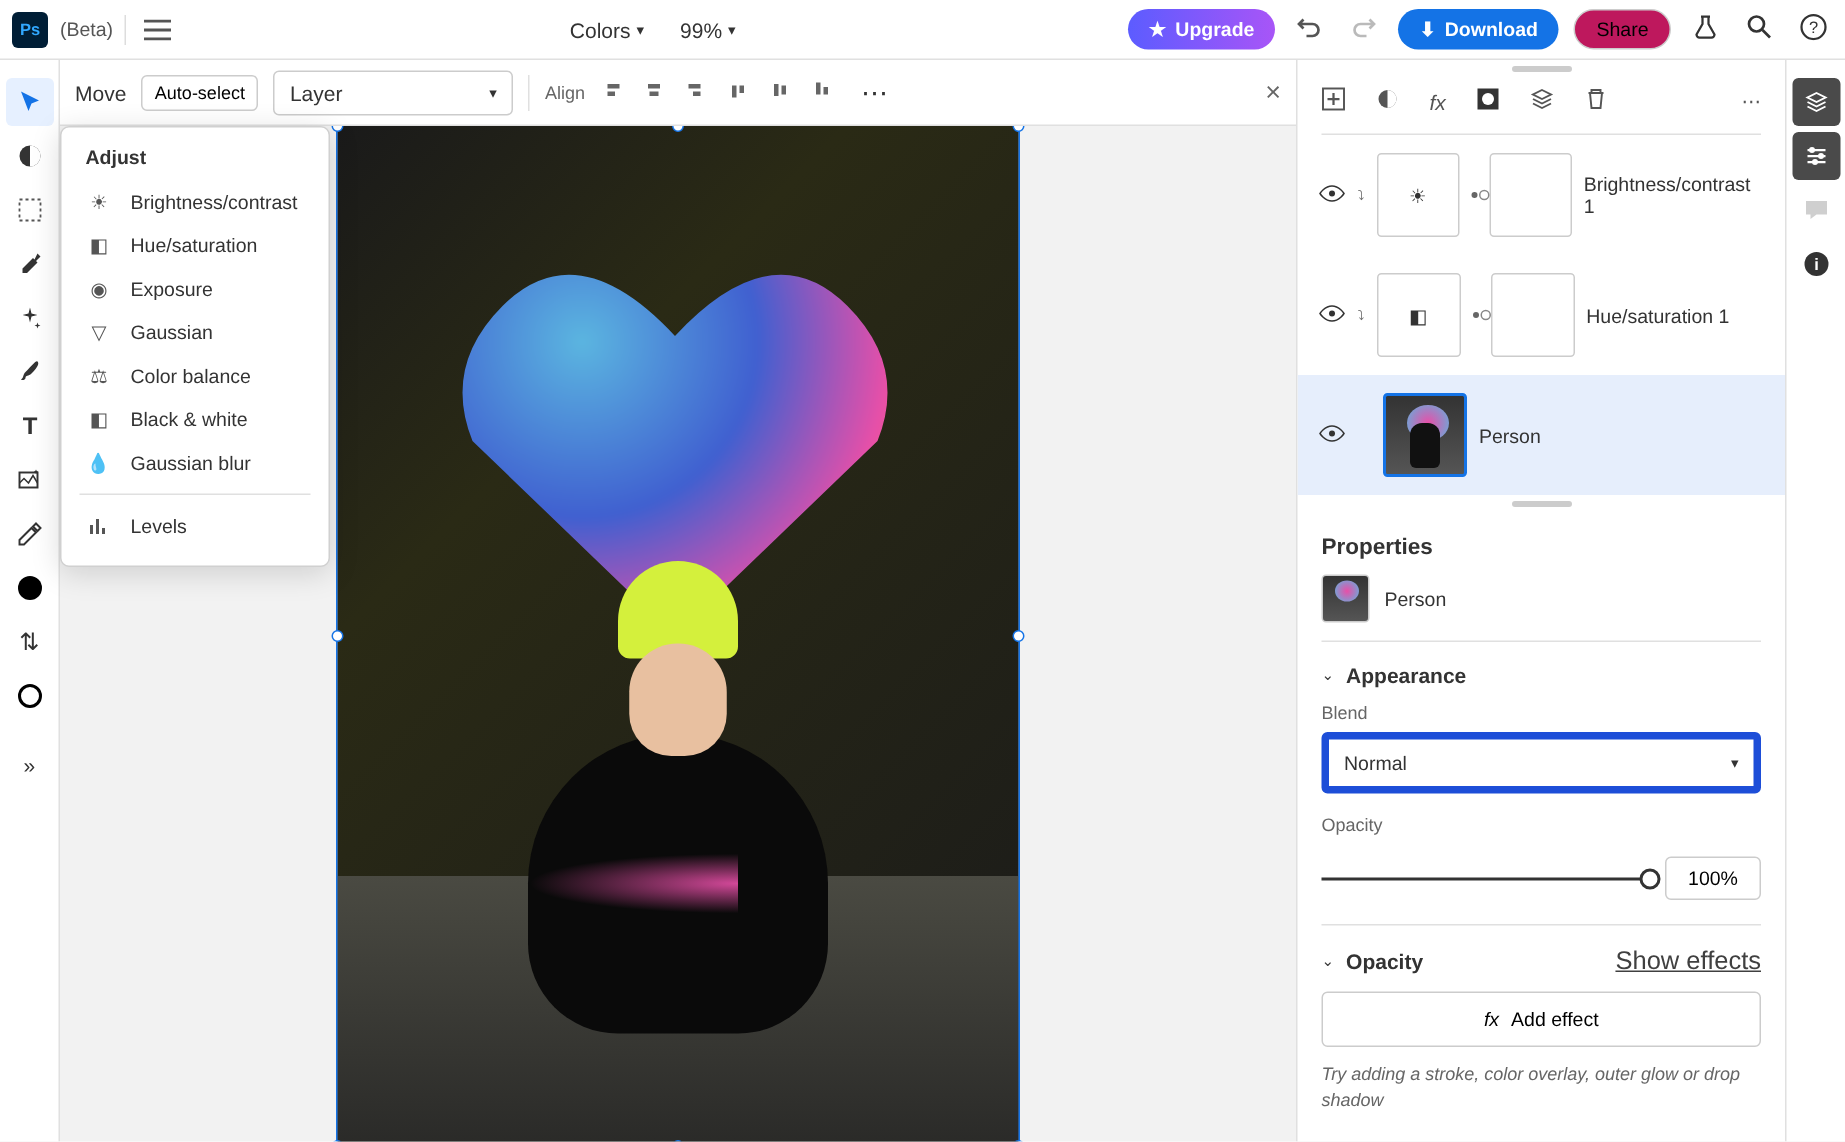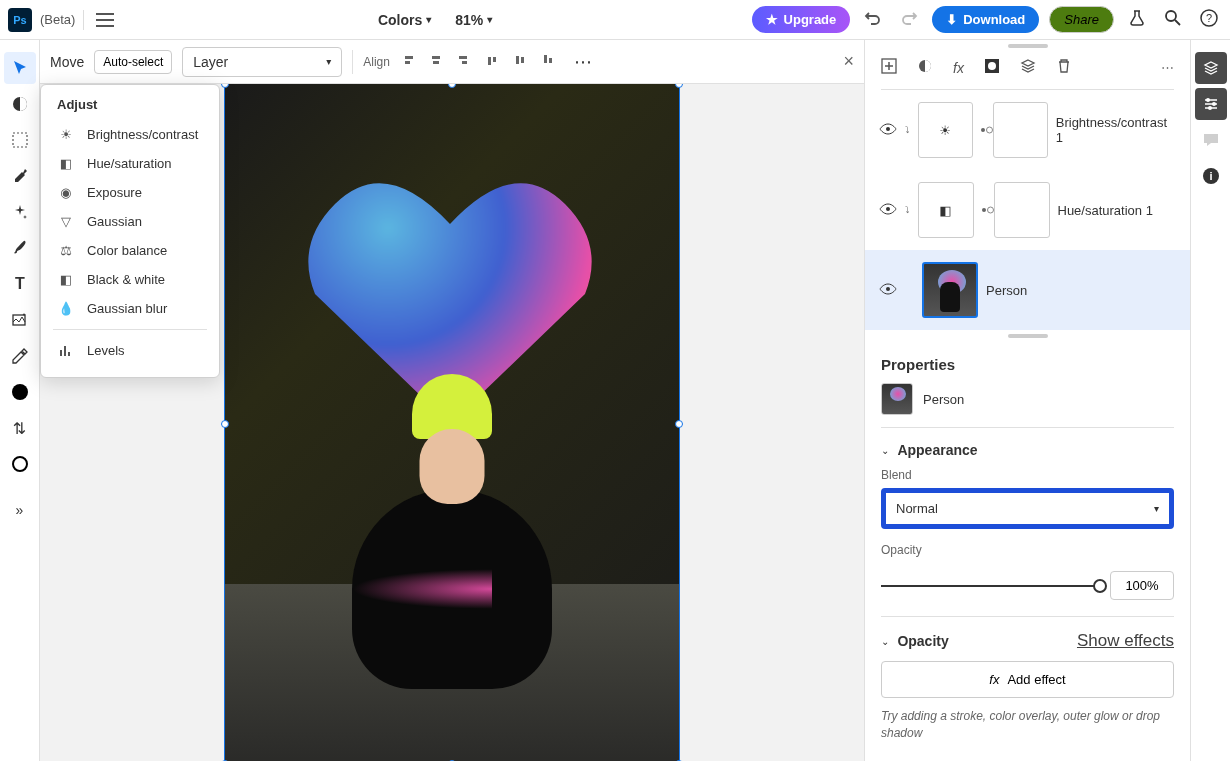--- a/index.html
+++ b/index.html
@@ -6,26 +6,26 @@
 body { font-family: -apple-system, BlinkMacSystemFont, "Segoe UI", sans-serif; font-size: 13px; color: #333; background: #fff; width: 1230px; height: 761px; overflow: hidden; }
 
 
 .topbar { height: 40px; border-bottom: 1px solid #e0e0e0; display: flex; align-items: center; padding: 0 8px; gap: 8px; }
 .ps-logo { width: 24px; height: 24px; background: #001e36; color: #31a8ff; border-radius: 4px; display: flex; align-items: center; justify-content: center; font-weight: bold; font-size: 11px; }
 .beta { font-size: 13px; color: #555; }
 .beta-divider { width: 1px; height: 20px; background: #ddd; }
 .hamburger { cursor: pointer; padding: 4px; }
 .hamburger svg { display: block; }
 .top-center { flex: 1; display: flex; justify-content: center; gap: 24px; align-items: center; }
-.dropdown-btn { display: flex; align-items: center; gap: 4px; cursor: pointer; font-size: 14px; color: #333; font-weight: bold; }
+.dropdown-btn { display: flex; align-items: center; gap: 4px; cursor: pointer; font-size: 14px; color: #333; }
 .chevron { font-size: 10px; }
 .top-right { display: flex; align-items: center; gap: 10px; }
 .upgrade-btn { background: linear-gradient(90deg, #5c5cff, #a855f7); color: white; border: none; border-radius: 16px; padding: 6px 14px; font-size: 13px; font-weight: 600; display: flex; align-items: center; gap: 6px; cursor: pointer; }
 .download-btn { background: #1473e6; color: white; border: none; border-radius: 16px; padding: 6px 14px; font-size: 13px; font-weight: 600; display: flex; align-items: center; gap: 6px; cursor: pointer; }
-.share-btn { background: #4d7c0f; border: 1px solid #ccc; border-radius: 16px; padding: 5px 14px; font-size: 13px; cursor: pointer; font-style: italic; }
+.share-btn { background: #be185d; border: 1px solid #ccc; border-radius: 16px; padding: 5px 14px; font-size: 13px; cursor: pointer; }
 .icon-btn { background: none; border: none; cursor: pointer; padding: 4px; color: #555; }
 
 
 .main { display: flex; height: calc(100% - 40px); }
 .left-tools { width: 40px; border-right: 1px solid #e0e0e0; display: flex; flex-direction: column; align-items: center; padding-top: 12px; gap: 4px; }
 .tool { width: 32px; height: 32px; display: flex; align-items: center; justify-content: center; border-radius: 4px; cursor: pointer; }
 .tool.active { background: #e6f0ff; color: #1473e6; }
 .tool svg { display: block; }
 .tool-circle-fill { width: 16px; height: 16px; border-radius: 50%; background: #000; }
 .tool-circle-stroke { width: 16px; height: 16px; border-radius: 50%; border: 2px solid #000; }
@@ -132,21 +132,21 @@
     <svg width="18" height="14" viewBox="0 0 18 14">
         <path d="M0 1h18M0 7h18M0 13h18" stroke="#555" stroke-width="2"></path>
       </svg>
   </div>
   <div class="top-center">
     <div class="dropdown-btn">
       <span>Colors</span>
       <span class="chevron">▾</span>
     </div>
     <div class="dropdown-btn">
-      <span>81%</span>
+      <span>99%</span>
       <span class="chevron">▾</span>
     </div>
   </div>
   <div class="top-right">
     <button class="upgrade-btn">
       <span>★</span>
       <span>Upgrade</span>
     </button>
     <button class="icon-btn">
       <svg width="18" height="18" viewBox="0 0 18 18">

